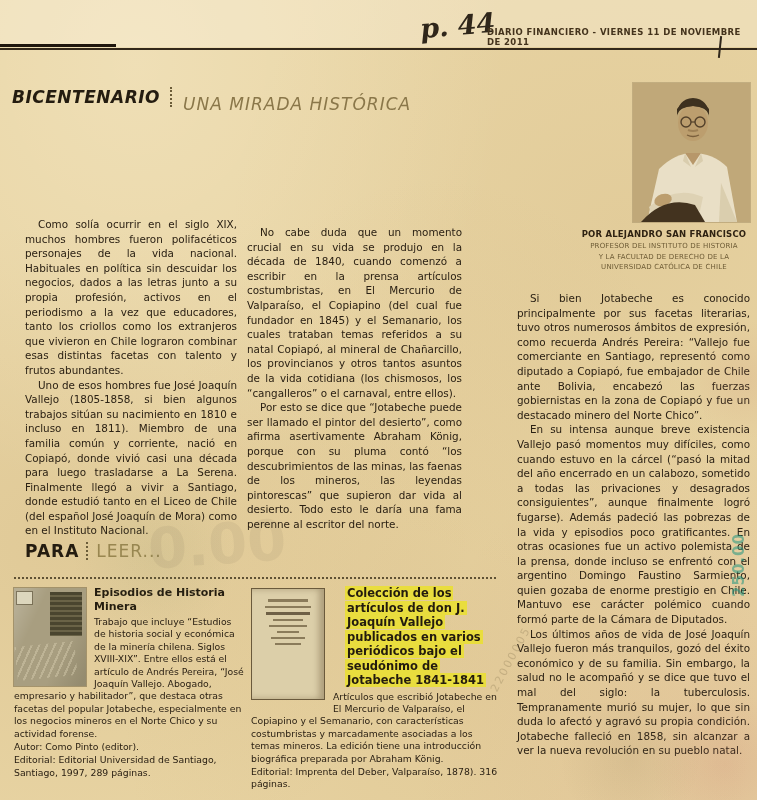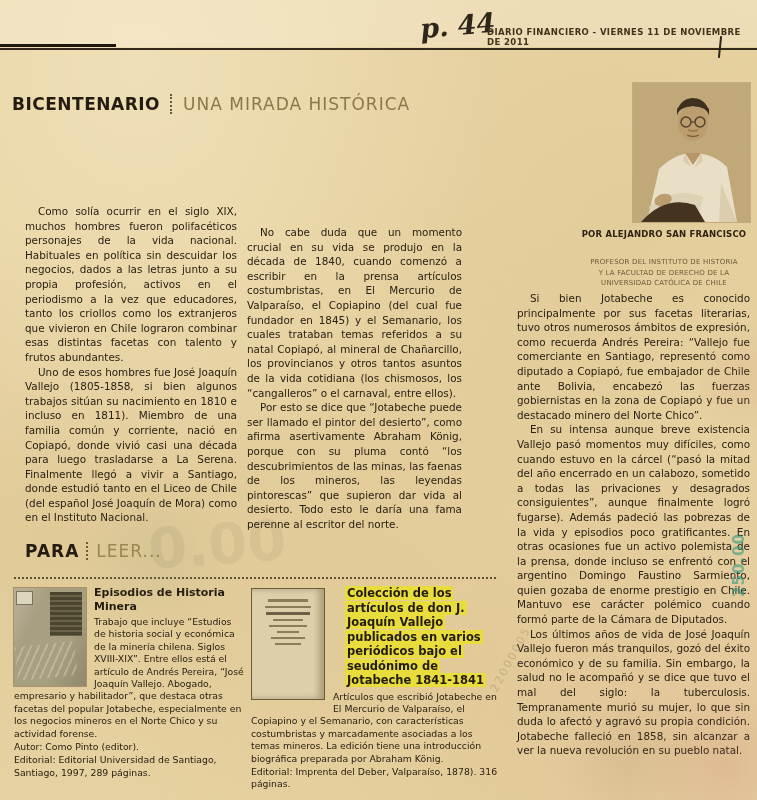--- a/index.html
+++ b/index.html
@@ -19,37 +19,37 @@
     background:rgba(255,250,236,.30); }
   .rule-main { position:absolute; left:0; top:48px; width:757px; height:2px; background:#33281a; }
   .rule-thick { position:absolute; left:0; top:44px; width:116px; height:3px; background:#1f160d; }
   .pen-tick { position:absolute; left:719px; top:36px; width:2px; height:22px; background:#2f261a; transform:rotate(6deg); }
 
   .handwritten { position:absolute; left:420px; top:10px; font-family:"DejaVu Serif", serif;
     font-style:italic; font-weight:bold; font-size:27px; color:#2f261a; transform:rotate(-5deg); }
   .masthead { position:absolute; left:487px; top:27px; font-size:8.5px; font-weight:bold;
     letter-spacing:.4px; color:#44331c; }
 
-  .kicker { position:absolute; left:12px; top:80px; display:flex; align-items:flex-end; }
+  .kicker { position:absolute; left:12px; top:80px; display:flex; align-items:center;font-style:italic; }
   .kicker-left { font-size:17px; font-weight:bold; letter-spacing:.5px; color:#241c10; }
   .kicker-div { width:0; height:20px; border-left:2px dotted #6b5c38; margin:0 11px 0 10px; }
   .kicker-right { font-size:17px; letter-spacing:1px; color:#8a774a;margin-top:14px; }
 
   .headline { position:absolute; left:10px; top:121px; font-size:31px; font-weight:bold;
     letter-spacing:-.5px; color:#18120a; }
 
   .photo { position:absolute; left:633px; top:83px; width:117px; height:139px;
     box-shadow:0 0 0 1px rgba(90,70,40,.25); overflow:hidden; }
   .byline { position:absolute; left:576px; top:229px; width:176px; text-align:center; }
-  .byline .auth { font-size:8.5px; font-weight:bold; color:#2e2212; letter-spacing:.2px; margin-bottom:18px; }
+  .byline .auth { font-size:8.5px; font-weight:bold; color:#2e2212; letter-spacing:.2px; margin-bottom:2px; }
   .byline .role { font-size:7px; color:#6d5b35; letter-spacing:.2px; line-height:1.5; }
 
   .col { position:absolute; text-align:justify; font-size:10.4px; line-height:14.6px; color:#2b2114; }
   .col p { text-indent:13px; }
-  #col1 { left:25px;  top:204px; width:212px; }
+  #col1 { left:25px;  top:217px; width:212px; }
   #col2 { left:247px; top:225px; width:215px; }
   #col3 { left:517px; top:291px; width:233px; }
 
   .paraleer-head { position:absolute; left:25px; top:541px; display:flex; align-items:center; }
   .pl-left  { font-size:17px; font-weight:bold; letter-spacing:1px; color:#241c10; }
   .pl-div   { width:0; height:18px; border-left:2px dotted #6b5c38; margin:0 8px 0 7px; }
   .pl-right { font-size:17px; letter-spacing:1px; color:#9a8650; }
   .dotted-rule { position:absolute; left:14px; top:577px; width:482px; border-top:2px dotted #5f5134; }
 
   .books { position:absolute; left:14px; top:586px; width:484px; display:flex; }

